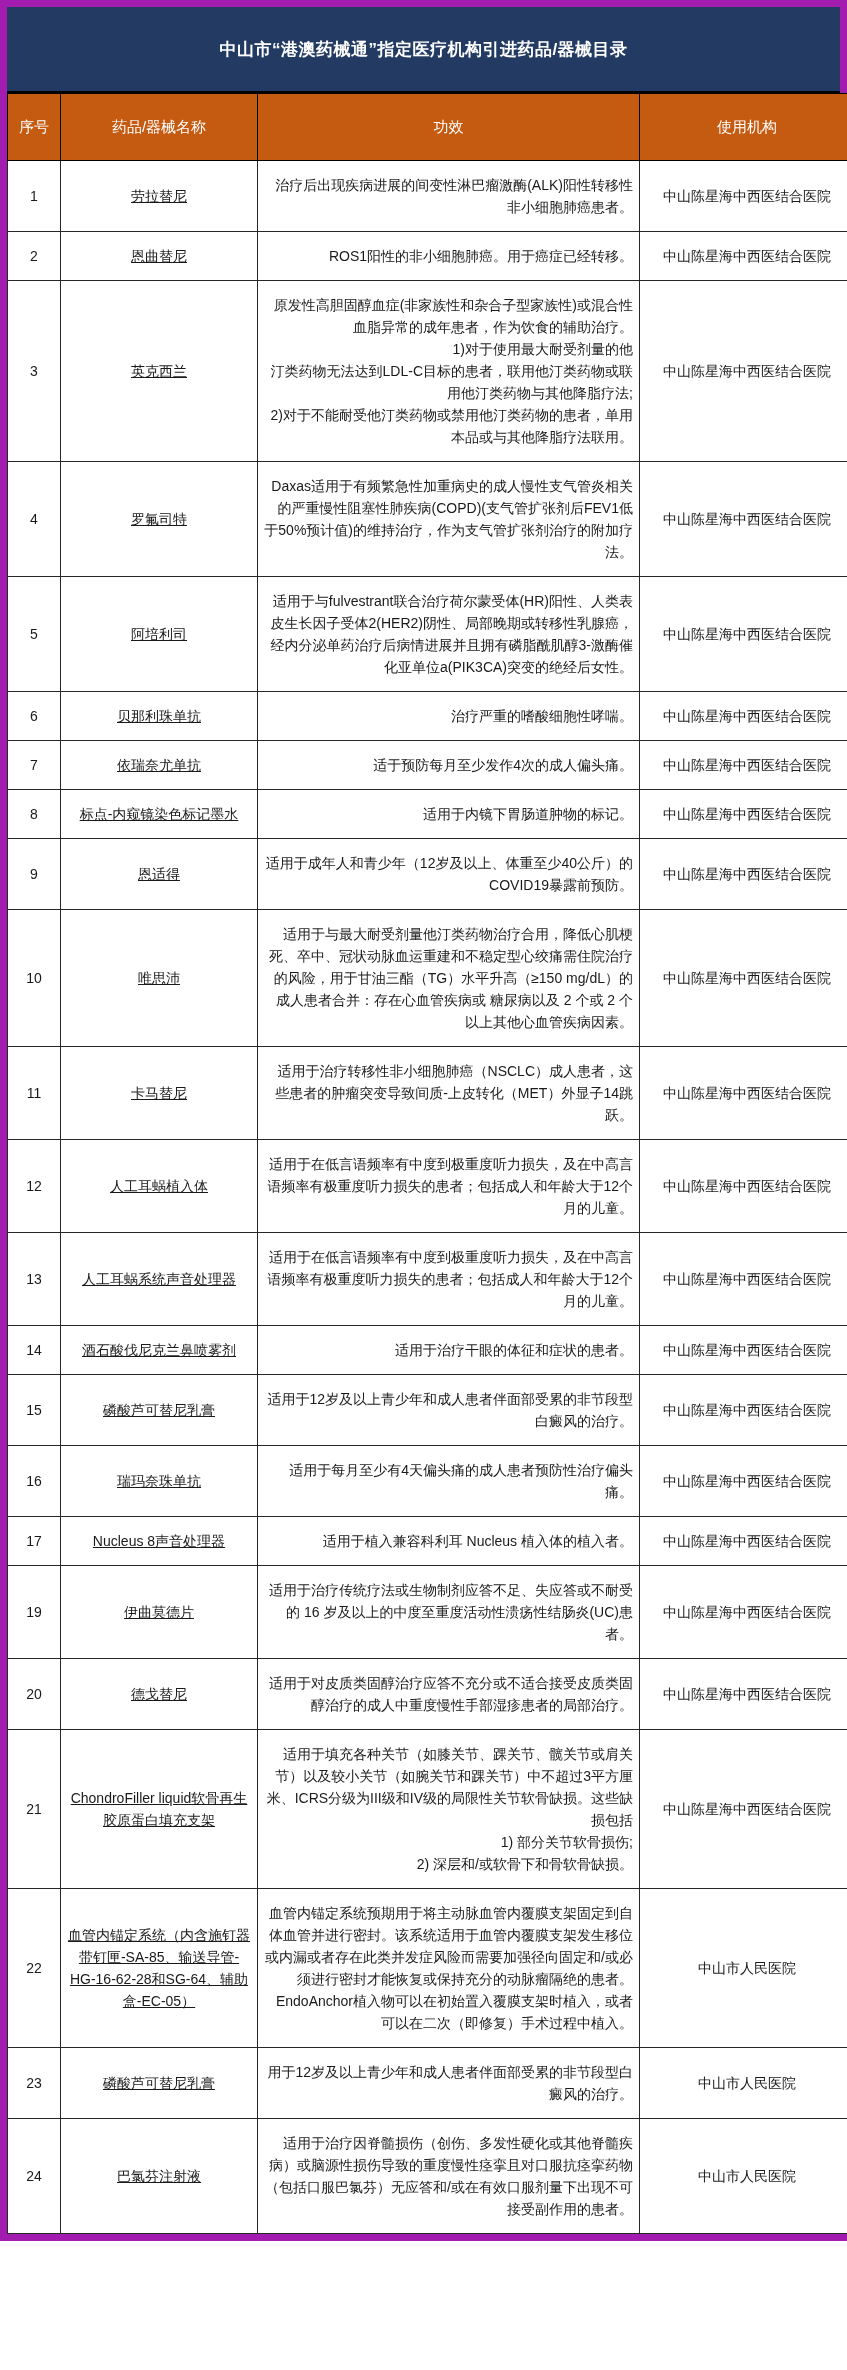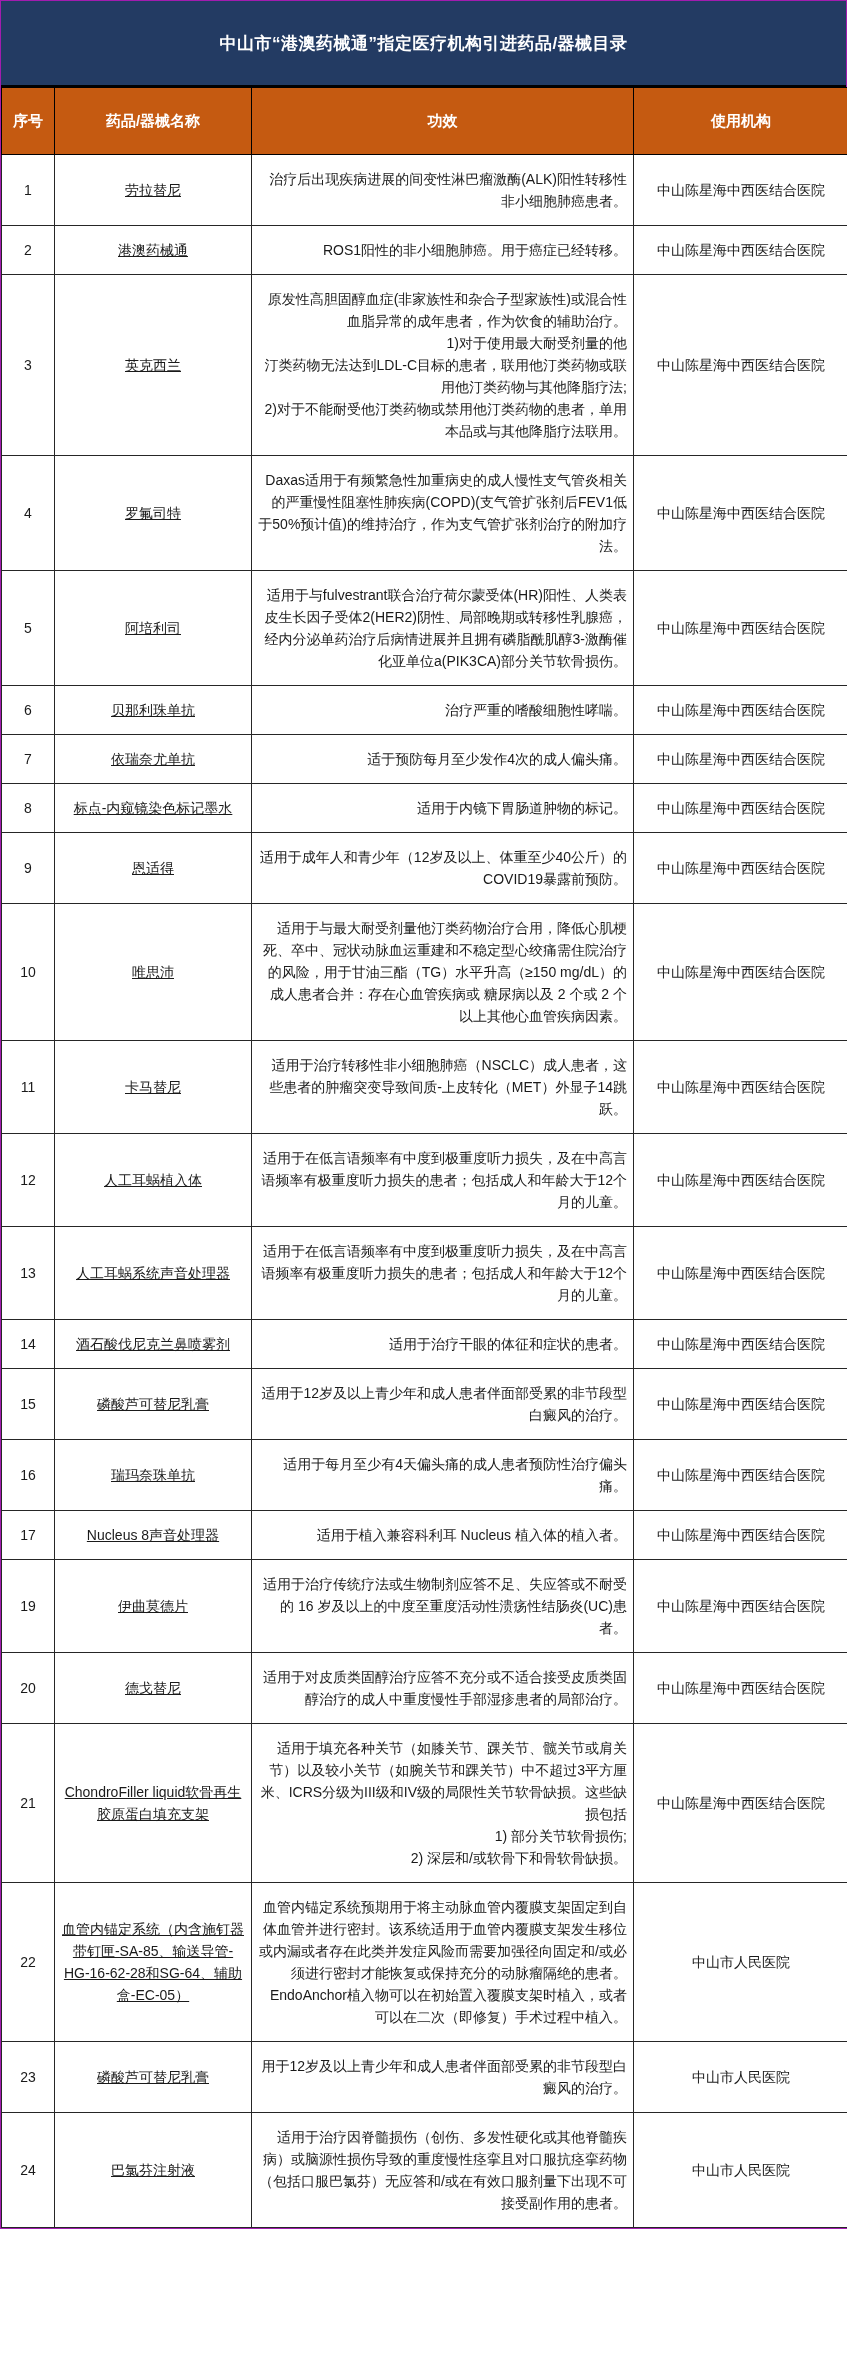--- a/index.html
+++ b/index.html
@@ -1,17 +1,17 @@
 <!DOCTYPE html>
 <html lang="zh" style="--title-bg: #233B63; --header-bg: #C55A11;"><head>
 <meta charset="utf-8">
 <style>
   html, body { margin:0; padding:0; background:#ffffff; }
   body { font-family:"Liberation Sans", sans-serif; color:#1a1a1a; }
-  .page { width:847px; border:1px solid #a21caf; box-sizing:border-box; }
+  .page { width:847px; border:7px solid #a21caf; box-sizing:border-box; }
 
   .title-bar {
     background: var(--title-bg, #233B63);
     color:#ffffff;
     height:84px;
     display:flex; align-items:center; justify-content:center;
     font-size:17px; font-weight:bold; letter-spacing:0.5px;
     border-bottom:2px solid #000;
     text-align:center;
   }
@@ -22,21 +22,21 @@
     table-layout:fixed;
   }
   table.catalog col.c-no   { width:53px; }
   table.catalog col.c-name { width:197px; }
   table.catalog col.c-eff  { width:382px; }
   table.catalog col.c-inst { width:215px; }
 
   table.catalog th {
     background: var(--header-bg, #C55A11);
     color:#ffffff;
-    font-size:15px; font-weight:bold;
+    font-size:15px; font-weight:normal;
     height:66px;
     border:1px solid #000;
     text-align:center;
     padding:0 8px;
   }
   table.catalog td {
     border:1px solid #262626;
     font-size:14px;
     vertical-align:middle;
     padding:13px 6px;
@@ -70,21 +70,21 @@
     <tbody id="table-body">
   <tr>
     <td class="no">1</td>
     <td class="name">劳拉替尼</td>
     <td class="eff">治疗后出现疾病进展的间变性淋巴瘤激酶(ALK)阳性转移性非小细胞肺癌患者。</td>
     <td class="inst">中山陈星海中西医结合医院</td>
   </tr>
 
   <tr>
     <td class="no">2</td>
-    <td class="name">港澳药械通</td>
+    <td class="name">恩曲替尼</td>
     <td class="eff">ROS1阳性的非小细胞肺癌。用于癌症已经转移。</td>
     <td class="inst">中山陈星海中西医结合医院</td>
   </tr>
 
   <tr>
     <td class="no">3</td>
     <td class="name">英克西兰</td>
     <td class="eff">原发性高胆固醇血症(非家族性和杂合子型家族性)或混合性血脂异常的成年患者，作为饮食的辅助治疗。
 1)对于使用最大耐受剂量的他
 汀类药物无法达到LDL-C目标的患者，联用他汀类药物或联用他汀类药物与其他降脂疗法;
@@ -95,21 +95,21 @@
   <tr>
     <td class="no">4</td>
     <td class="name">罗氟司特</td>
     <td class="eff">Daxas适用于有频繁急性加重病史的成人慢性支气管炎相关的严重慢性阻塞性肺疾病(COPD)(支气管扩张剂后FEV1低于50%预计值)的维持治疗，作为支气管扩张剂治疗的附加疗法。</td>
     <td class="inst">中山陈星海中西医结合医院</td>
   </tr>
 
   <tr>
     <td class="no">5</td>
     <td class="name">阿培利司</td>
-    <td class="eff">适用于与fulvestrant联合治疗荷尔蒙受体(HR)阳性、人类表皮生长因子受体2(HER2)阴性、局部晚期或转移性乳腺癌，经内分泌单药治疗后病情进展并且拥有磷脂酰肌醇3-激酶催化亚单位a(PIK3CA)部分关节软骨损伤。</td>
+    <td class="eff">适用于与fulvestrant联合治疗荷尔蒙受体(HR)阳性、人类表皮生长因子受体2(HER2)阴性、局部晚期或转移性乳腺癌，经内分泌单药治疗后病情进展并且拥有磷脂酰肌醇3-激酶催化亚单位a(PIK3CA)突变的绝经后女性。</td>
     <td class="inst">中山陈星海中西医结合医院</td>
   </tr>
 
   <tr>
     <td class="no">6</td>
     <td class="name">贝那利珠单抗</td>
     <td class="eff">治疗严重的嗜酸细胞性哮喘。</td>
     <td class="inst">中山陈星海中西医结合医院</td>
   </tr>
 

